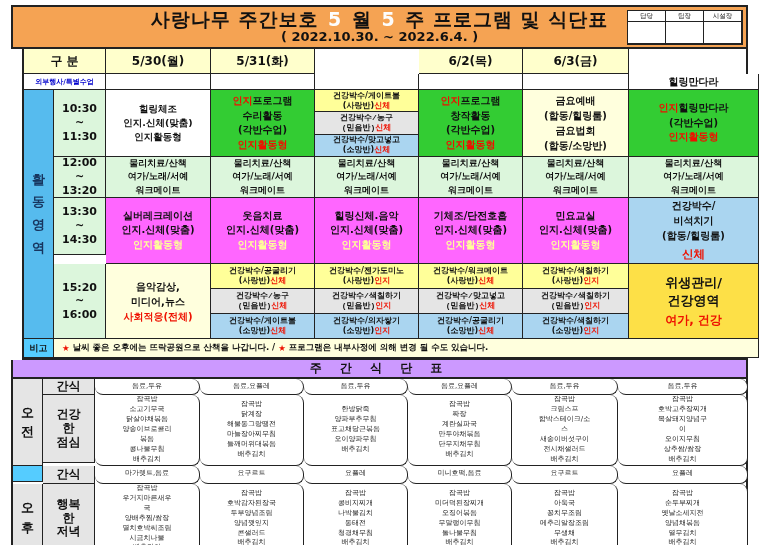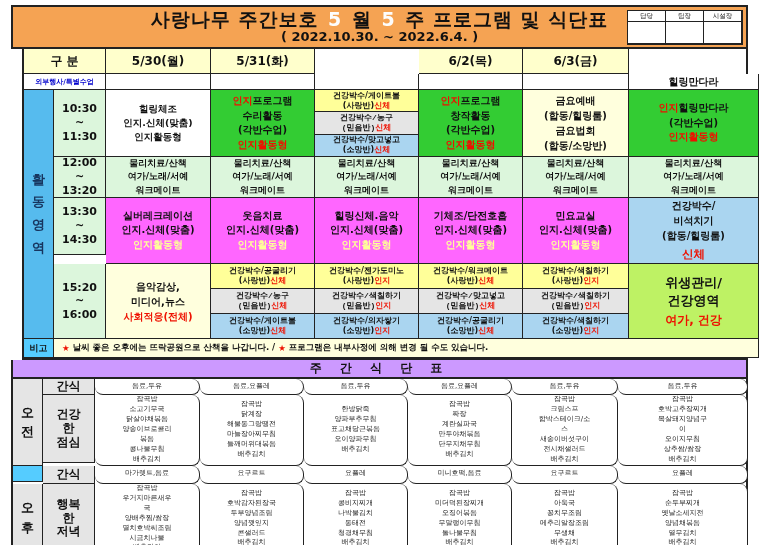--- a/index.html
+++ b/index.html
@@ -40,21 +40,21 @@
   .cream{background:#FFFFDD;font-size:10px;line-height:1.5;}
   .red{color:#EE1100;}
   .tail-yellow{color:#FFFF99;}
   .trio{padding:0;justify-content:stretch;}
   .trio .sub{flex:1;display:flex;flex-direction:column;justify-content:center;align-items:center;
     font-size:8px;line-height:1.25;border-bottom:1px solid #222;width:100%;}
   .trio .sub:last-child{border-bottom:none;}
   .bg-y{background:#FFFF99;} .bg-p{background:#e5e5e5;font-family:Liberation Mono, monospace;} .bg-b{background:#AAD5F0;}
   .bluecell{background:#AAD5F0;font-size:10px;line-height:1.5;}
   .bluecell .tag{font-size:11.5px;margin-top:3px;}
-  .bigcream{background:#bef264;font-size:13px;line-height:1.4;}
+  .bigcream{background:#fde047;font-size:13px;line-height:1.4;}
   .bigcream .tag{font-size:12px;margin-top:2px;}
   
   .remark-label{background:#55CCFF;font-size:9px;font-weight:bold;color:#111;}
   .remark-text{background:#FFFFDD;font-size:8.5px;font-weight:bold;color:#111;
     justify-content:flex-start;flex-direction:row;align-items:center;padding-left:5px;text-align:left;}
   .remark-text .star{color:#EE1100;margin:0 3px;}
   
   .banner{border:2px solid #222;border-top:none;background:#CC99FF;height:17px;display:flex;
     align-items:center;justify-content:center;font-size:12px;font-weight:bold;color:#111;letter-spacing:7px;}
   

